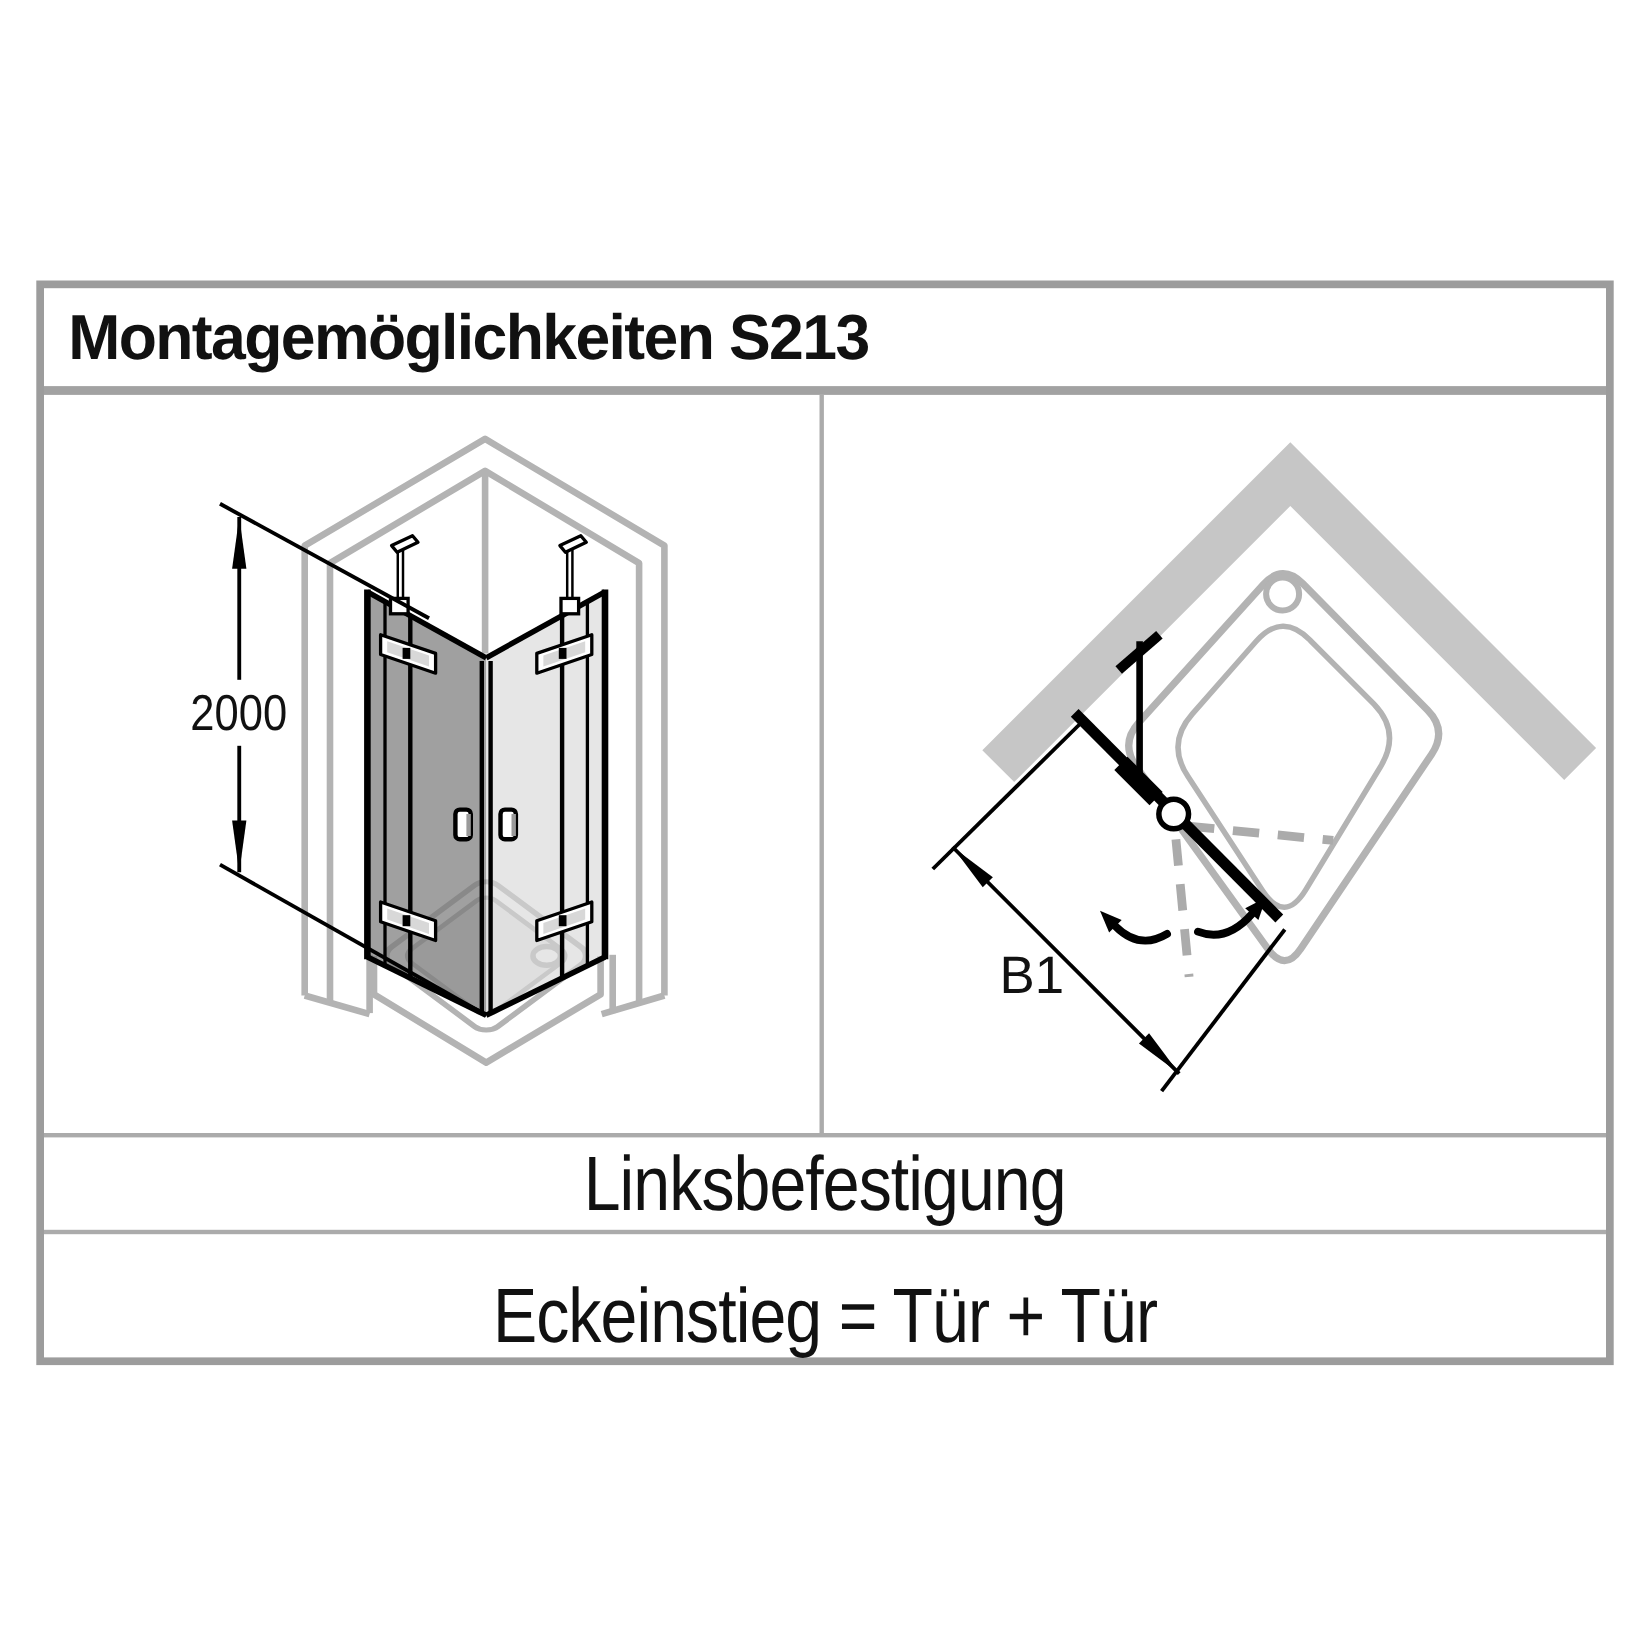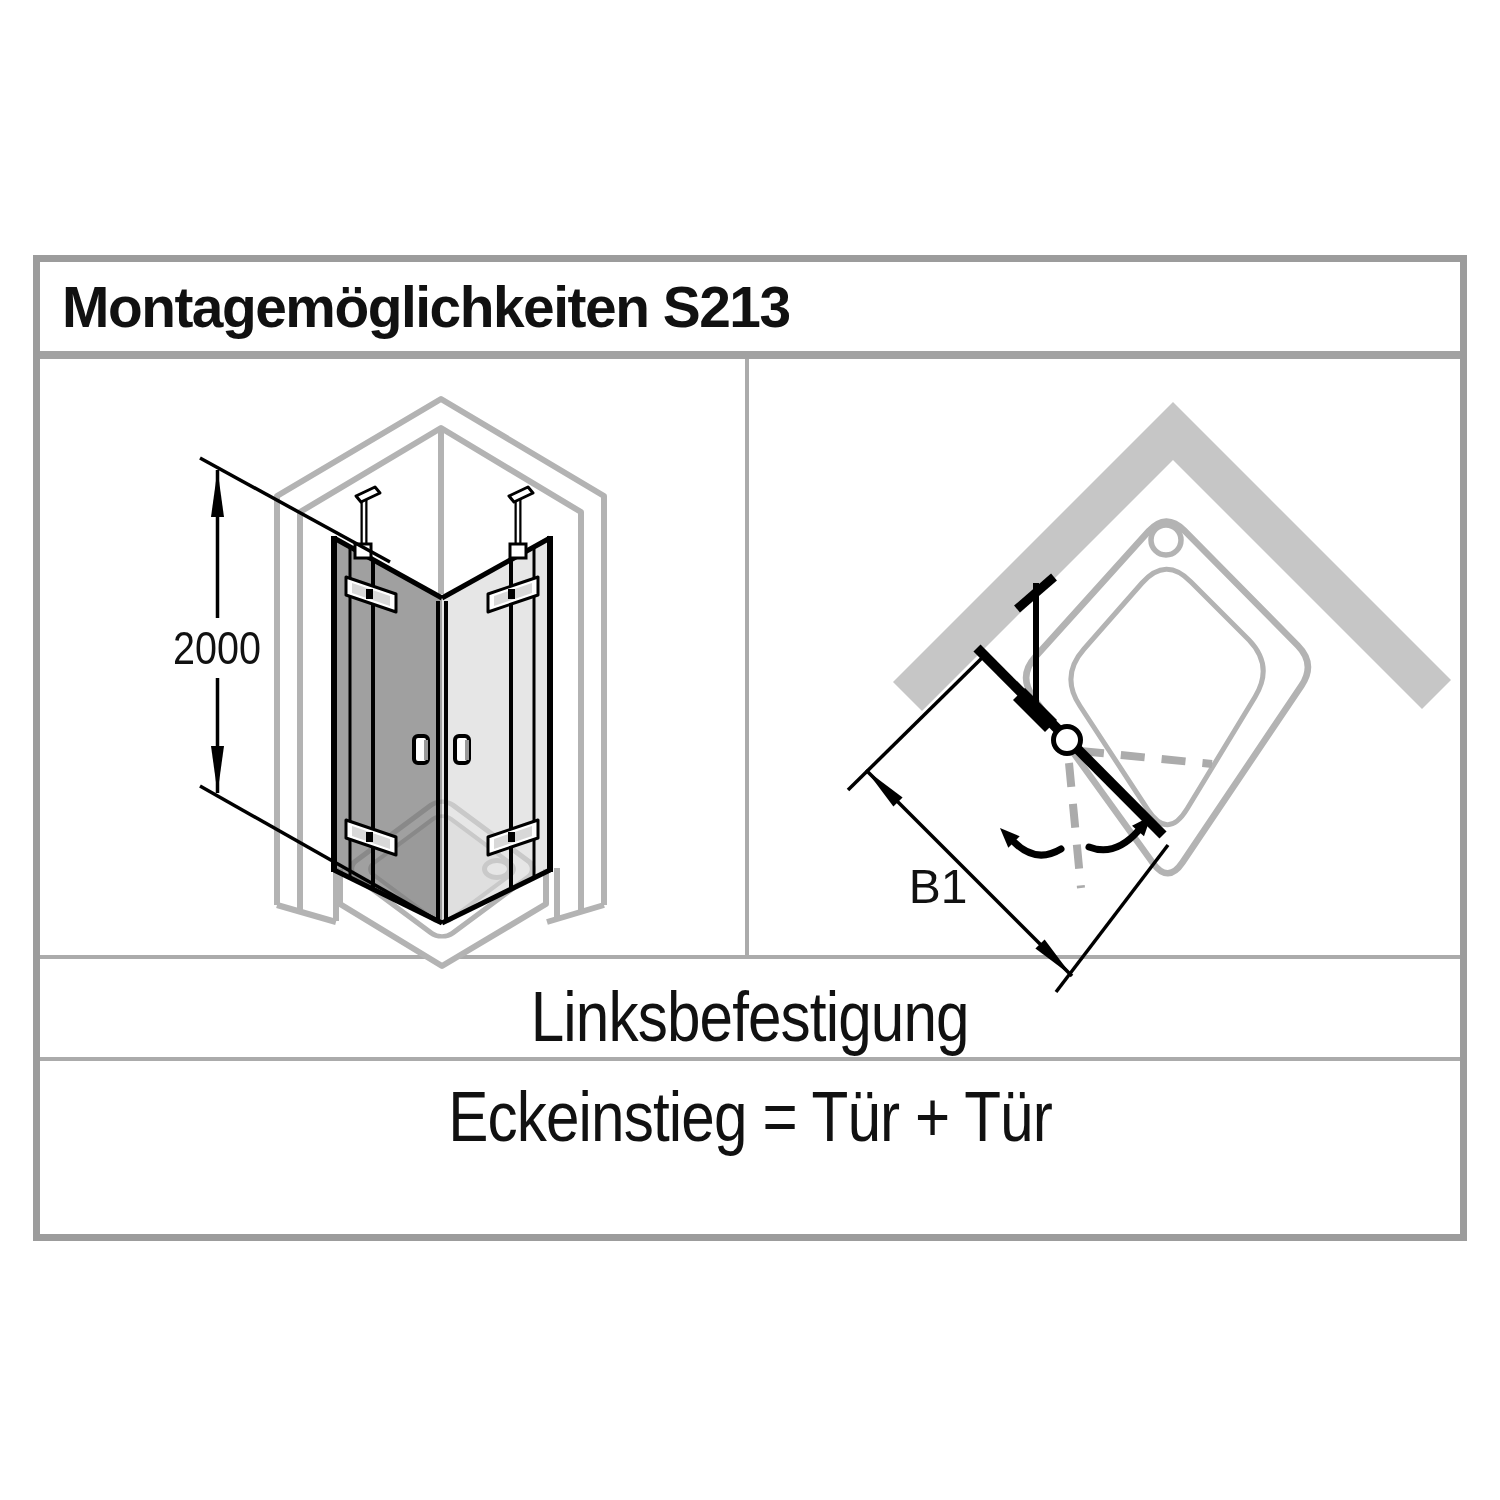--- a/index.html
+++ b/index.html
@@ -4,27 +4,27 @@
 <style>
   html,body{margin:0;padding:0;background:#fff;}
   .canvas{position:relative;width:1500px;height:1500px;background:#fff;overflow:hidden;
           font-family:"Liberation Sans",sans-serif;color:#111;border-radius:26px;}
   .frame{position:absolute;left:33px;top:255px;width:1434px;height:986px;
          border:7px solid #9c9c9c;box-sizing:border-box;background:#fff;}
   .title-row{height:97px;border-bottom:8px solid #a2a2a2;box-sizing:border-box;
              display:flex;align-items:center;padding-left:22px;}
   .title-row span{font-size:58px;font-weight:bold;letter-spacing:-1.5px;white-space:nowrap;
                   transform:scaleX(.98);transform-origin:left center;}
-  .diagram-row{height:600px;border-bottom:4px solid #ababab;box-sizing:border-box;display:flex;justify-content:flex-end;}
+  .diagram-row{height:675px;border-bottom:4px solid #ababab;box-sizing:border-box;display:flex;justify-content:flex-end;}
   .cell-left{width:709px;border-right:4px solid #ababab;box-sizing:border-box;position:relative;}
   .cell-right{flex:1;position:relative;margin-left:48px;}
   .cell-left svg,.cell-right svg{position:absolute;left:0;top:0;}
   .caption-row{display:flex;align-items:center;justify-content:center;box-sizing:border-box;}
-  .row2{height:102px;border-bottom:4px solid #ababab;align-items:flex-end;}
-  .row3{height:111px;}
+  .row2{height:88px;border-bottom:4px solid #ababab;}
+  .row3{height:111px;margin-top:18px;}
   .caption-row span{font-size:70px;letter-spacing:-1px;white-space:nowrap;
                     display:inline-block;transform:scaleX(.86);}
   svg text{font-family:"Liberation Sans",sans-serif;fill:#111;}
 </style>
 </head>
 <body>
 
 <div class="canvas">
   <div class="frame">
 

